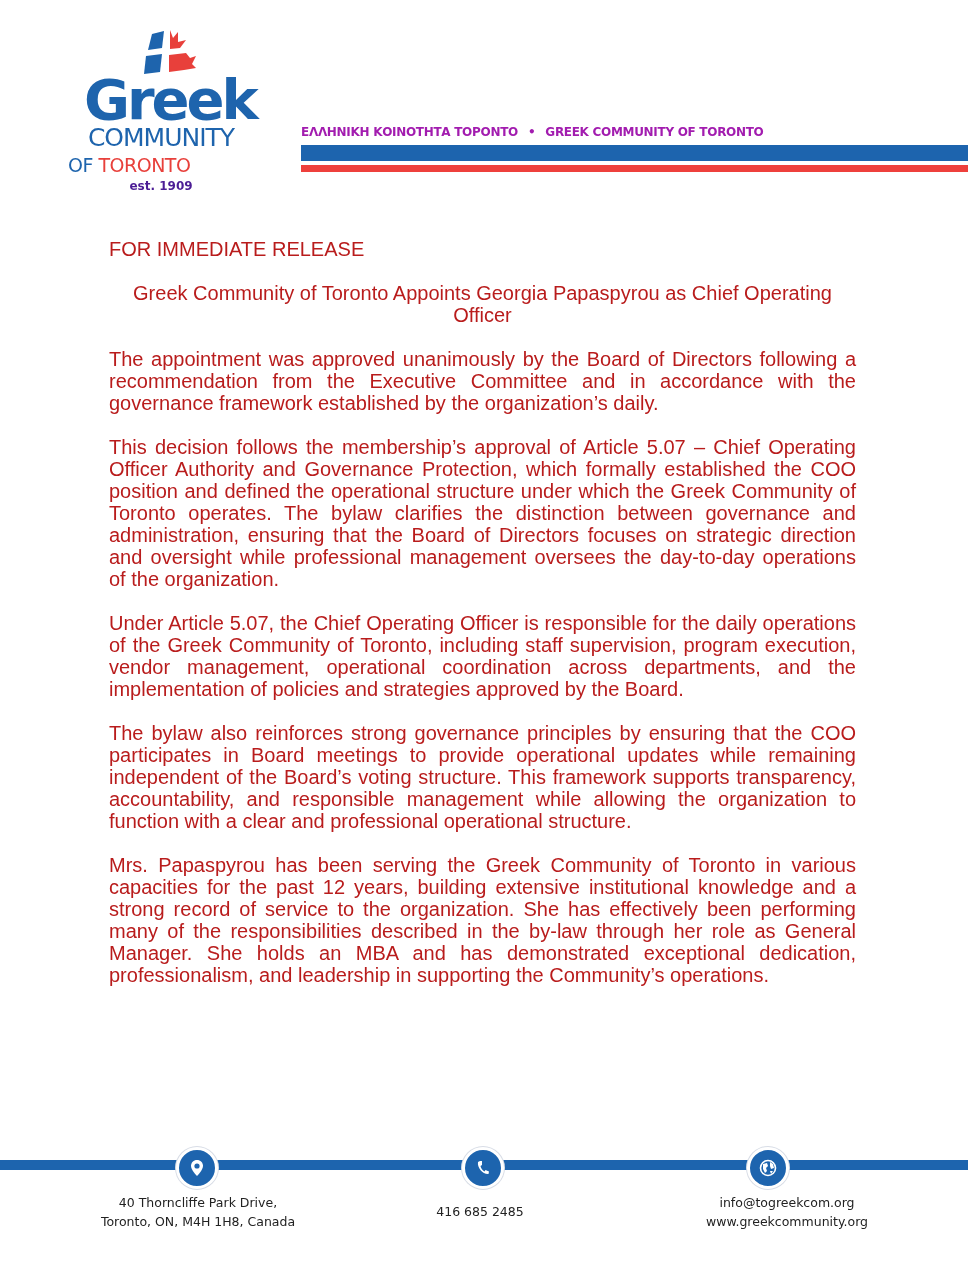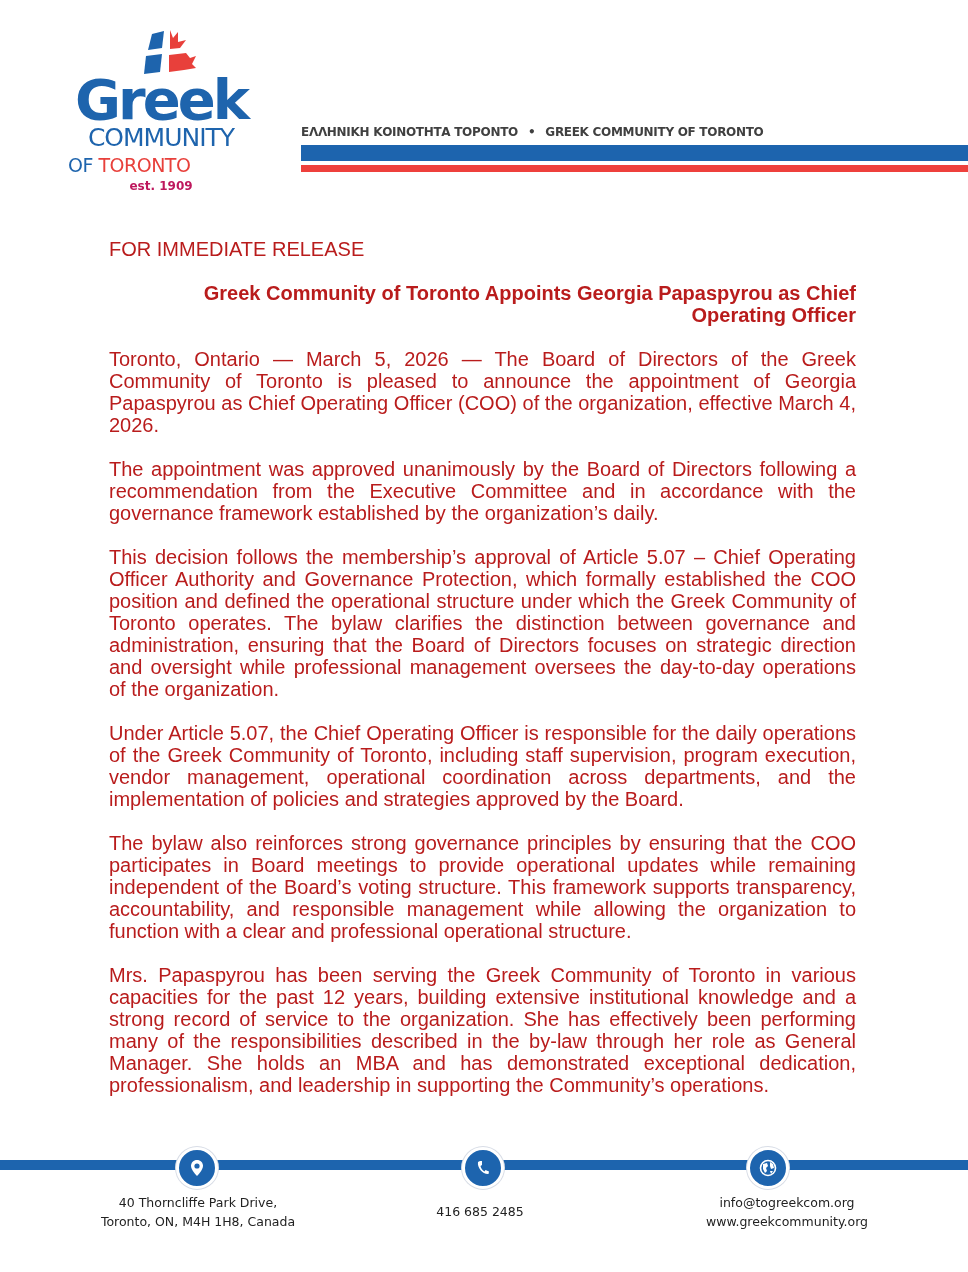--- a/index.html
+++ b/index.html
@@ -1,38 +1,38 @@
 <!DOCTYPE html>
 <html><head>
 <meta charset="utf-8">
 <style>
   html, body { margin: 0; padding: 0; background: #ffffff; }
   body { width: 968px; height: 1272px; position: relative; overflow: hidden; font-family: "Liberation Sans", sans-serif; color: #000; }
 
   
   .logo { position: absolute; left: 68px; top: 24px; width: 186px; height: 175px; }
   .logo-mark { position: absolute; left: 74px; top: 4px; width: 56px; height: 50px; }
-  .logo-greek { position: absolute; left: 0; top: 48px; width: 186px; text-align: center; color: #1e64ad; font-family: "DejaVu Sans", sans-serif; font-weight: bold; font-size: 56px; letter-spacing: -3px; line-height: 56px; }
+  .logo-greek { position: absolute; left: 16px; top: 48px; width: 186px; text-align: left; color: #1e64ad; font-family: "DejaVu Sans", sans-serif; font-weight: bold; font-size: 56px; letter-spacing: -3px; line-height: 56px; }
   .logo-community { position: absolute; left: 0; top: 100px; width: 186px; text-align: center; color: #1e64ad; font-family: "DejaVu Sans", sans-serif; font-size: 25px; letter-spacing: -1px; line-height: 28px; }
   .logo-oftoronto { position: absolute; left: 0; top: 130px; width: 186px; font-family: "DejaVu Sans", sans-serif; font-size: 19px; letter-spacing: -0.5px; line-height: 22px; }
   .logo-oftoronto .of { color: #1e64ad; }
   .logo-oftoronto .tor { color: #e8403b; }
-  .logo-est { position: absolute; left: 0; top: 154px; width: 186px; text-align: center; color: #be185d; font-family: "DejaVu Sans", sans-serif; font-weight: bold; font-size: 12px; line-height: 16px; }
+  .logo-est { position: absolute; left: 0; top: 154px; width: 186px; text-align: center; color: #4c1d95; font-family: "DejaVu Sans", sans-serif; font-weight: bold; font-size: 12px; line-height: 16px; }
 
   
-  .header-line { position: absolute; left: 301px; top: 125px; font-family: "DejaVu Sans", sans-serif; font-weight: bold; font-size: 12px; letter-spacing: -0.3px; color: #404040; white-space: nowrap; }
+  .header-line { position: absolute; left: 301px; top: 125px; font-family: "DejaVu Sans", sans-serif; font-weight: bold; font-size: 12px; letter-spacing: -0.3px; color: #a21caf; white-space: nowrap; }
   .header-line .sep { margin: 0 10px; }
   .bar-blue { position: absolute; left: 301px; top: 145px; width: 667px; height: 16px; background: #1d64ae; }
   .bar-red { position: absolute; left: 301px; top: 165px; width: 667px; height: 7px; background: #ee403c; }
 
   
   .content { position: absolute; left: 109px; top: 238px; width: 747px; font-family: "Liberation Sans", sans-serif; font-size: 20px; line-height: 22px; color: #b91c1c; }
   .content p { margin: 0 0 22px 0; text-align: justify; }
   .content .release { margin-bottom: 22px; text-align: left; }
-  .content .headline { font-weight: bold; text-align: right; }
+  .content .headline { font-weight: normal; text-align: center; }
 
   
   .footer-bar { position: absolute; left: 0; top: 1160px; width: 968px; height: 10px; background: #1d64ae; }
   .footer-icon { position: absolute; top: 1147px; width: 36px; height: 36px; border-radius: 50%; background: #1d64ae; border: 3px solid #ffffff; box-shadow: 0 0 0 1px #d8dde6; display: flex; align-items: center; justify-content: center; }
   .footer-icon svg { width: 20px; height: 20px; }
   .footer-text { position: absolute; font-family: "DejaVu Sans", sans-serif; font-size: 12.5px; line-height: 19px; color: #222; text-align: center; }
 </style>
 </head>
 <body>
 
@@ -54,21 +54,20 @@
 
 <div class="header-line">
   <span>ΕΛΛΗΝΙΚΗ ΚΟΙΝΟΤΗΤΑ ΤΟΡΟΝΤΟ</span><span class="sep">•</span><span>GREEK COMMUNITY OF TORONTO</span>
 </div>
 <div class="bar-blue"></div>
 <div class="bar-red"></div>
 
 <div class="content">
   <p class="release">FOR IMMEDIATE RELEASE</p>
   <p class="headline">Greek Community of Toronto Appoints Georgia Papaspyrou as Chief Operating Officer</p>
-  <p>Toronto, Ontario — March 5, 2026 — The Board of Directors of the Greek Community of Toronto is pleased to announce the appointment of Georgia Papaspyrou as Chief Operating Officer (COO) of the organization, effective March 4, 2026.</p>
   <p>The appointment was approved unanimously by the Board of Directors following a recommendation from the Executive Committee and in accordance with the governance framework established by the organization’s daily.</p>
   <p>This decision follows the membership’s approval of Article 5.07 – Chief Operating Officer Authority and Governance Protection, which formally established the COO position and defined the operational structure under which the Greek Community of Toronto operates. The bylaw clarifies the distinction between governance and administration, ensuring that the Board of Directors focuses on strategic direction and oversight while professional management oversees the day-to-day operations of the organization.</p>
   <p>Under Article 5.07, the Chief Operating Officer is responsible for the daily operations of the Greek Community of Toronto, including staff supervision, program execution, vendor management, operational coordination across departments, and the implementation of policies and strategies approved by the Board.</p>
   <p>The bylaw also reinforces strong governance principles by ensuring that the COO participates in Board meetings to provide operational updates while remaining independent of the Board’s voting structure. This framework supports transparency, accountability, and responsible management while allowing the organization to function with a clear and professional operational structure.</p>
   <p>Mrs. Papaspyrou has been serving the Greek Community of Toronto in various capacities for the past 12 years, building extensive institutional knowledge and a strong record of service to the organization. She has effectively been performing many of the responsibilities described in the by-law through her role as General Manager. She holds an MBA and has demonstrated exceptional dedication, professionalism, and leadership in supporting the Community’s operations.</p>
 </div>
 
 <div class="footer-bar"></div>
 
 <div class="footer-icon" style="left:176px;">

